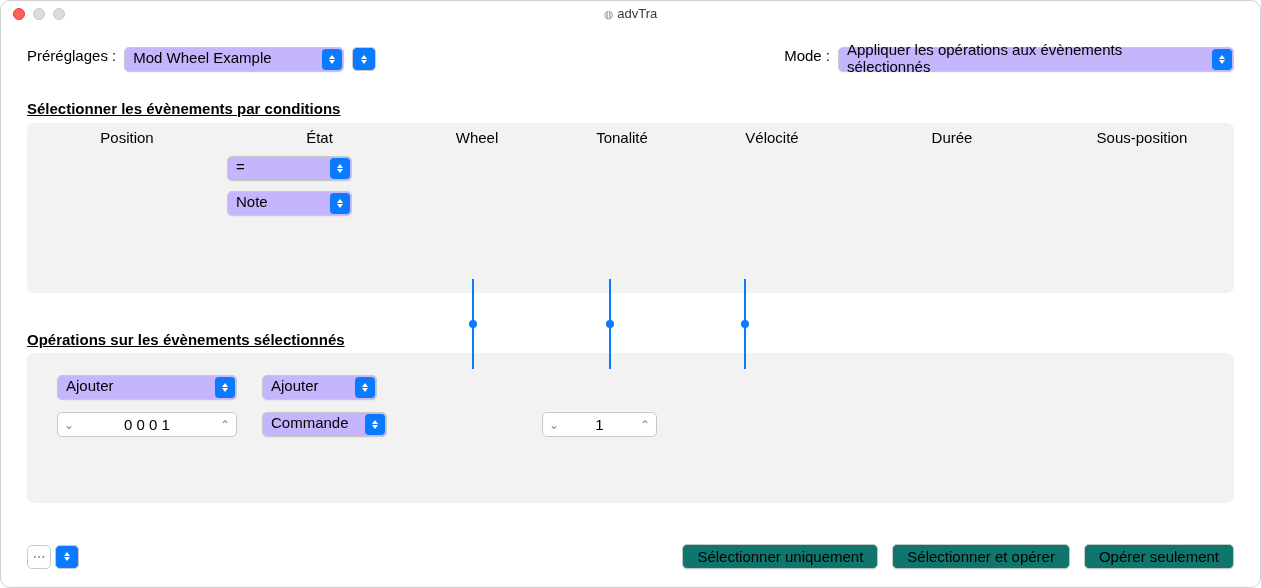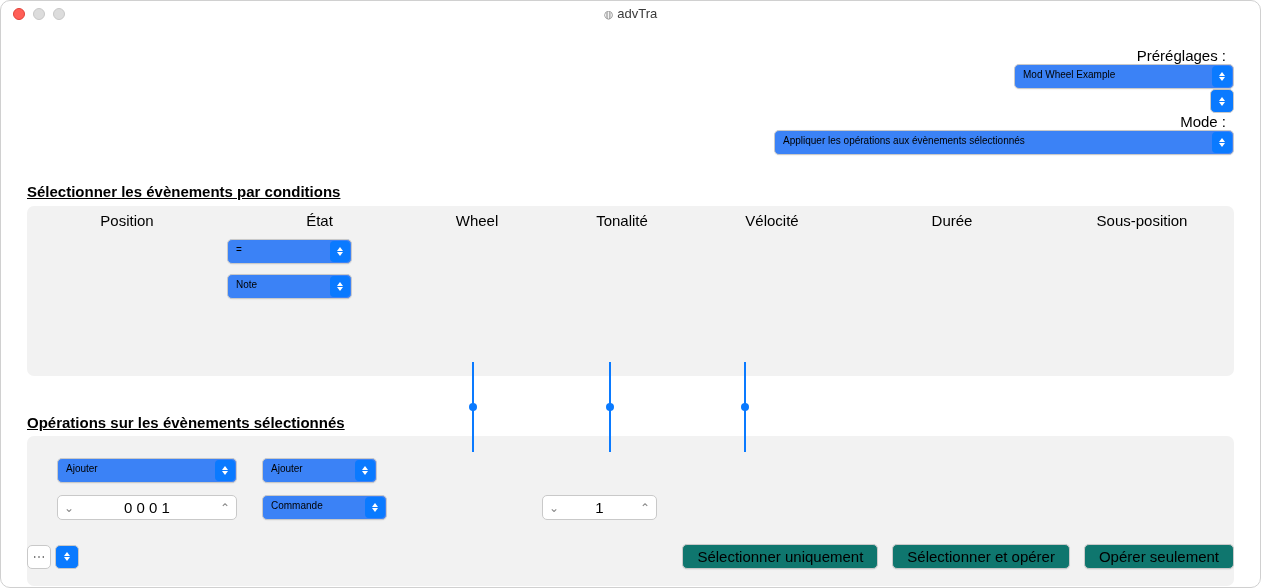--- a/index.html
+++ b/index.html
@@ -53,41 +53,40 @@
 .title .cube {
   font-size: 11px;
   color: #888;
   margin-right: 4px;
 }
 .content {
   padding: 20px 26px 0 26px;
 }
 .row {
   display: flex;
-  align-items: flex-end;
-  flex-direction: column;
+  align-items: flex-start;
 }
 .top-row {
   justify-content: space-between;
   margin-bottom: 28px;
 }
 .label {
   font-size: 15px;
   margin-right: 8px;
 }
 .select-field {
   position: relative;
   display: inline-flex;
   align-items: center;
   height: 25px;
   border: 1px solid #c9c9c9;
   border-radius: 5px;
-  background: #3b82f6;
+  background: #c4b5fd;
   padding: 0 26px 4px 8px;
-  font-size: 10px;
+  font-size: 15px;
   box-shadow: 0 0.5px 1px rgba(0,0,0,0.04);
 }
 .select-arrow {
   position: absolute;
   right: 1px;
   top: 1px;
   bottom: 1px;
   width: 20px;
   background: #0a7aff;
   border-radius: 4px;
@@ -302,21 +301,21 @@
       <div class="row">
         <span class="label">Préréglages :</span>
         <div class="select-field" style="width:220px">
           <span>Mod Wheel Example</span>
           <div class="select-arrow"></div>
         </div>
         <div class="icon-btn"></div>
       </div>
       <div class="row">
         <span class="label">Mode :</span>
-        <div class="select-field" style="width:460px">
+        <div class="select-field" style="width:396px">
           <span>Appliquer les opérations aux évènements sélectionnés</span>
           <div class="select-arrow"></div>
         </div>
       </div>
     </div>
 
     <div class="section-title">Sélectionner les évènements par conditions</div>
     <div class="panel cond-panel">
       <div class="headers">
         <div class="col-pos">Position</div>

